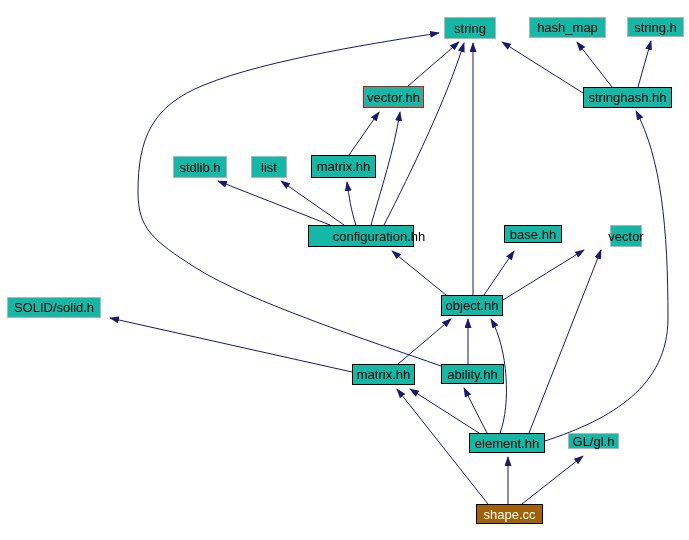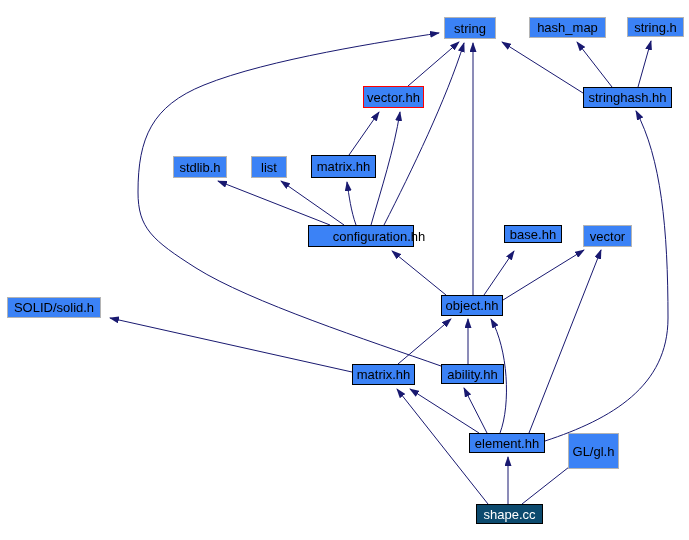--- a/index.html
+++ b/index.html
@@ -9,21 +9,21 @@
   }
   #graph{
     position:relative;width:689px;height:540px;background:#ffffff;overflow:hidden;
   }
   #edge-layer{position:absolute;left:0;top:0;}
   .edge{fill:none;stroke-width:1;}
   .node{
     position:absolute;box-sizing:border-box;
     display:flex;align-items:center;justify-content:center;
     font-size:13px;line-height:1;white-space:nowrap;
-    background:#3b82f6;color:#000000;border:1px solid #000000;
+    background:#14b8a6;color:#000000;border:1px solid #000000;
   }
 </style>
 </head>
 <body>
 
 <div id="graph">
   <svg id="edge-layer" width="689" height="540" viewBox="0 0 689 540" xmlns="http://www.w3.org/2000/svg">
     <defs>
       <marker id="arrow" markerUnits="userSpaceOnUse" markerWidth="10" markerHeight="7" viewBox="0 0 10 7" refX="9" refY="3.5" orient="auto">
         <path d="M0,0 L10,3.5 L0,7 Z" fill="#191970"></path>
@@ -82,38 +82,38 @@
       </div>
       <div class="node internal" style="left: 311px; top: 155px; width: 65px; height: 23px; border-color: rgb(0, 0, 0); text-align: center;">
         <span>matrix.hh</span>
       </div>
       <div class="node internal" style="left: 308px; top: 225px; width: 106px; height: 22px; border-color: rgb(0, 0, 0); padding-left: 36px;">
         <span>configuration.hh</span>
       </div>
       <div class="node internal" style="left: 504px; top: 225px; width: 58px; height: 18px; border-color: rgb(0, 0, 0);">
         <span>base.hh</span>
       </div>
-      <div class="node external" style="left: 583px; top: 225px; width: 49px; height: 22px; border-color: rgb(180, 180, 180); align-items: center;">
+      <div class="node external" style="left: 610px; top: 225px; width: 32px; height: 22px; border-color: rgb(180, 180, 180); align-items: center;">
         <span>vector</span>
       </div>
       <div class="node external" style="left: 7px; top: 297px; width: 94px; height: 21px; border-color: rgb(180, 180, 180);">
         <span>SOLID/solid.h</span>
       </div>
       <div class="node internal" style="left: 441px; top: 295px; width: 62px; height: 21px; border-color: rgb(0, 0, 0);">
         <span>object.hh</span>
       </div>
       <div class="node internal" style="left: 352px; top: 364px; width: 63px; height: 21px; border-color: rgb(0, 0, 0);">
         <span>matrix.hh</span>
       </div>
       <div class="node internal" style="left: 441px; top: 364px; width: 63px; height: 20px; border-color: rgb(0, 0, 0);">
         <span>ability.hh</span>
       </div>
       <div class="node internal" style="left: 469px; top: 433px; width: 76px; height: 20px; border-color: rgb(0, 0, 0);">
         <span>element.hh</span>
       </div>
-      <div class="node external" style="left: 568px; top: 433px; width: 51px; height: 36px; border-color: rgb(180, 180, 180); align-items: center;">
+      <div class="node external" style="left: 568px; top: 433px; width: 51px; height: 16px; border-color: rgb(180, 180, 180); align-items: center;">
         <span>GL/gl.h</span>
       </div>
-      <div class="node main" style="left: 476px; top: 504px; width: 67px; height: 20px; background: #0c4a6e; color: rgb(255, 255, 255); border-color: rgb(0, 0, 0);">
+      <div class="node main" style="left: 476px; top: 504px; width: 67px; height: 20px; background: #a16207; color: rgb(255, 255, 255); border-color: rgb(0, 0, 0);">
         <span>shape.cc</span>
       </div>
     </div>
 </div>
 
 </body></html>

